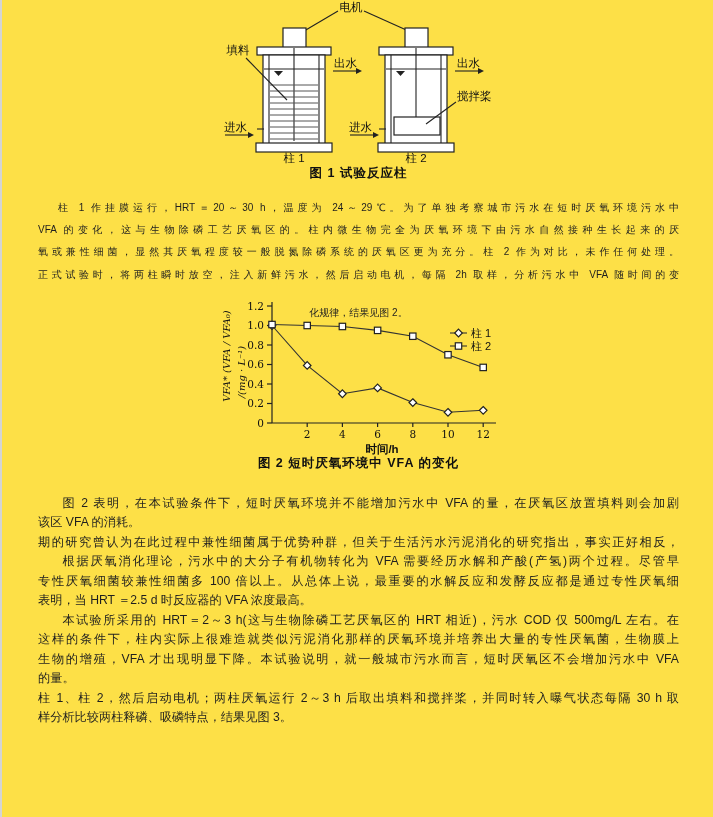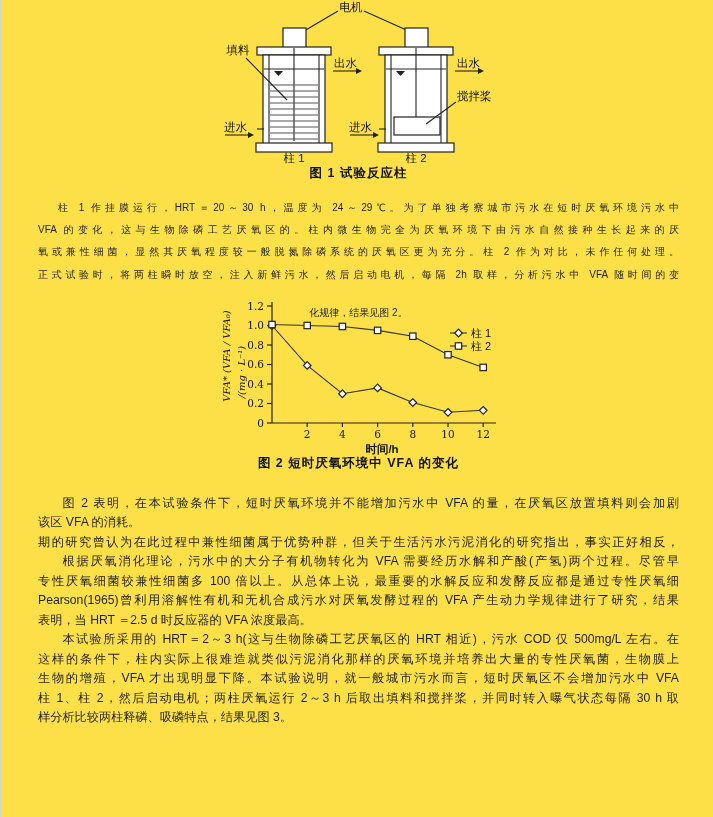--- a/index.html
+++ b/index.html
@@ -183,22 +183,22 @@
     </svg>
 
   <div class="caption cap2">图 2  短时厌氧环境中 VFA 的变化</div>
 
   <div id="text-lower" class="textblock lower">
       <div class="tline ind">图 2 表明，在本试验条件下，短时厌氧环境并不能增加污水中 VFA 的量，在厌氧区放置填料则会加剧</div>
       <div class="tline last">该区 VFA 的消耗。</div>
       <div class="tline">期的研究曾认为在此过程中兼性细菌属于优势种群，但关于生活污水污泥消化的研究指出，事实正好相反，</div>
       <div class="tline ind">根据厌氧消化理论，污水中的大分子有机物转化为 VFA 需要经历水解和产酸(产氢)两个过程。尽管早</div>
       <div class="tline">专性厌氧细菌较兼性细菌多 100 倍以上。从总体上说，最重要的水解反应和发酵反应都是通过专性厌氧细</div>
-      <div class="tline">Pearson(1965)曾利用溶解性有机和无机合成污水对厌氧发酵过程的 VFA 产生动力学规律进行了研究，结果</div>
       <div class="tline last">表明，当 HRT ＝2.5 d 时反应器的 VFA 浓度最高。</div>
       <div class="tline ind">本试验所采用的 HRT＝2～3 h(这与生物除磷工艺厌氧区的 HRT 相近)，污水 COD 仅 500mg/L 左右。在</div>
       <div class="tline">这样的条件下，柱内实际上很难造就类似污泥消化那样的厌氧环境并培养出大量的专性厌氧菌，生物膜上</div>
       <div class="tline">生物的增殖，VFA 才出现明显下降。本试验说明，就一般城市污水而言，短时厌氧区不会增加污水中 VFA</div>
+      <div class="tline last">的量。</div>
       <div class="tline">柱 1、柱 2，然后启动电机；两柱厌氧运行 2～3 h 后取出填料和搅拌桨，并同时转入曝气状态每隔 30 h 取</div>
       <div class="tline last">样分析比较两柱释磷、吸磷特点，结果见图 3。</div>
     </div>
 
 </div>
 
 </body></html>

